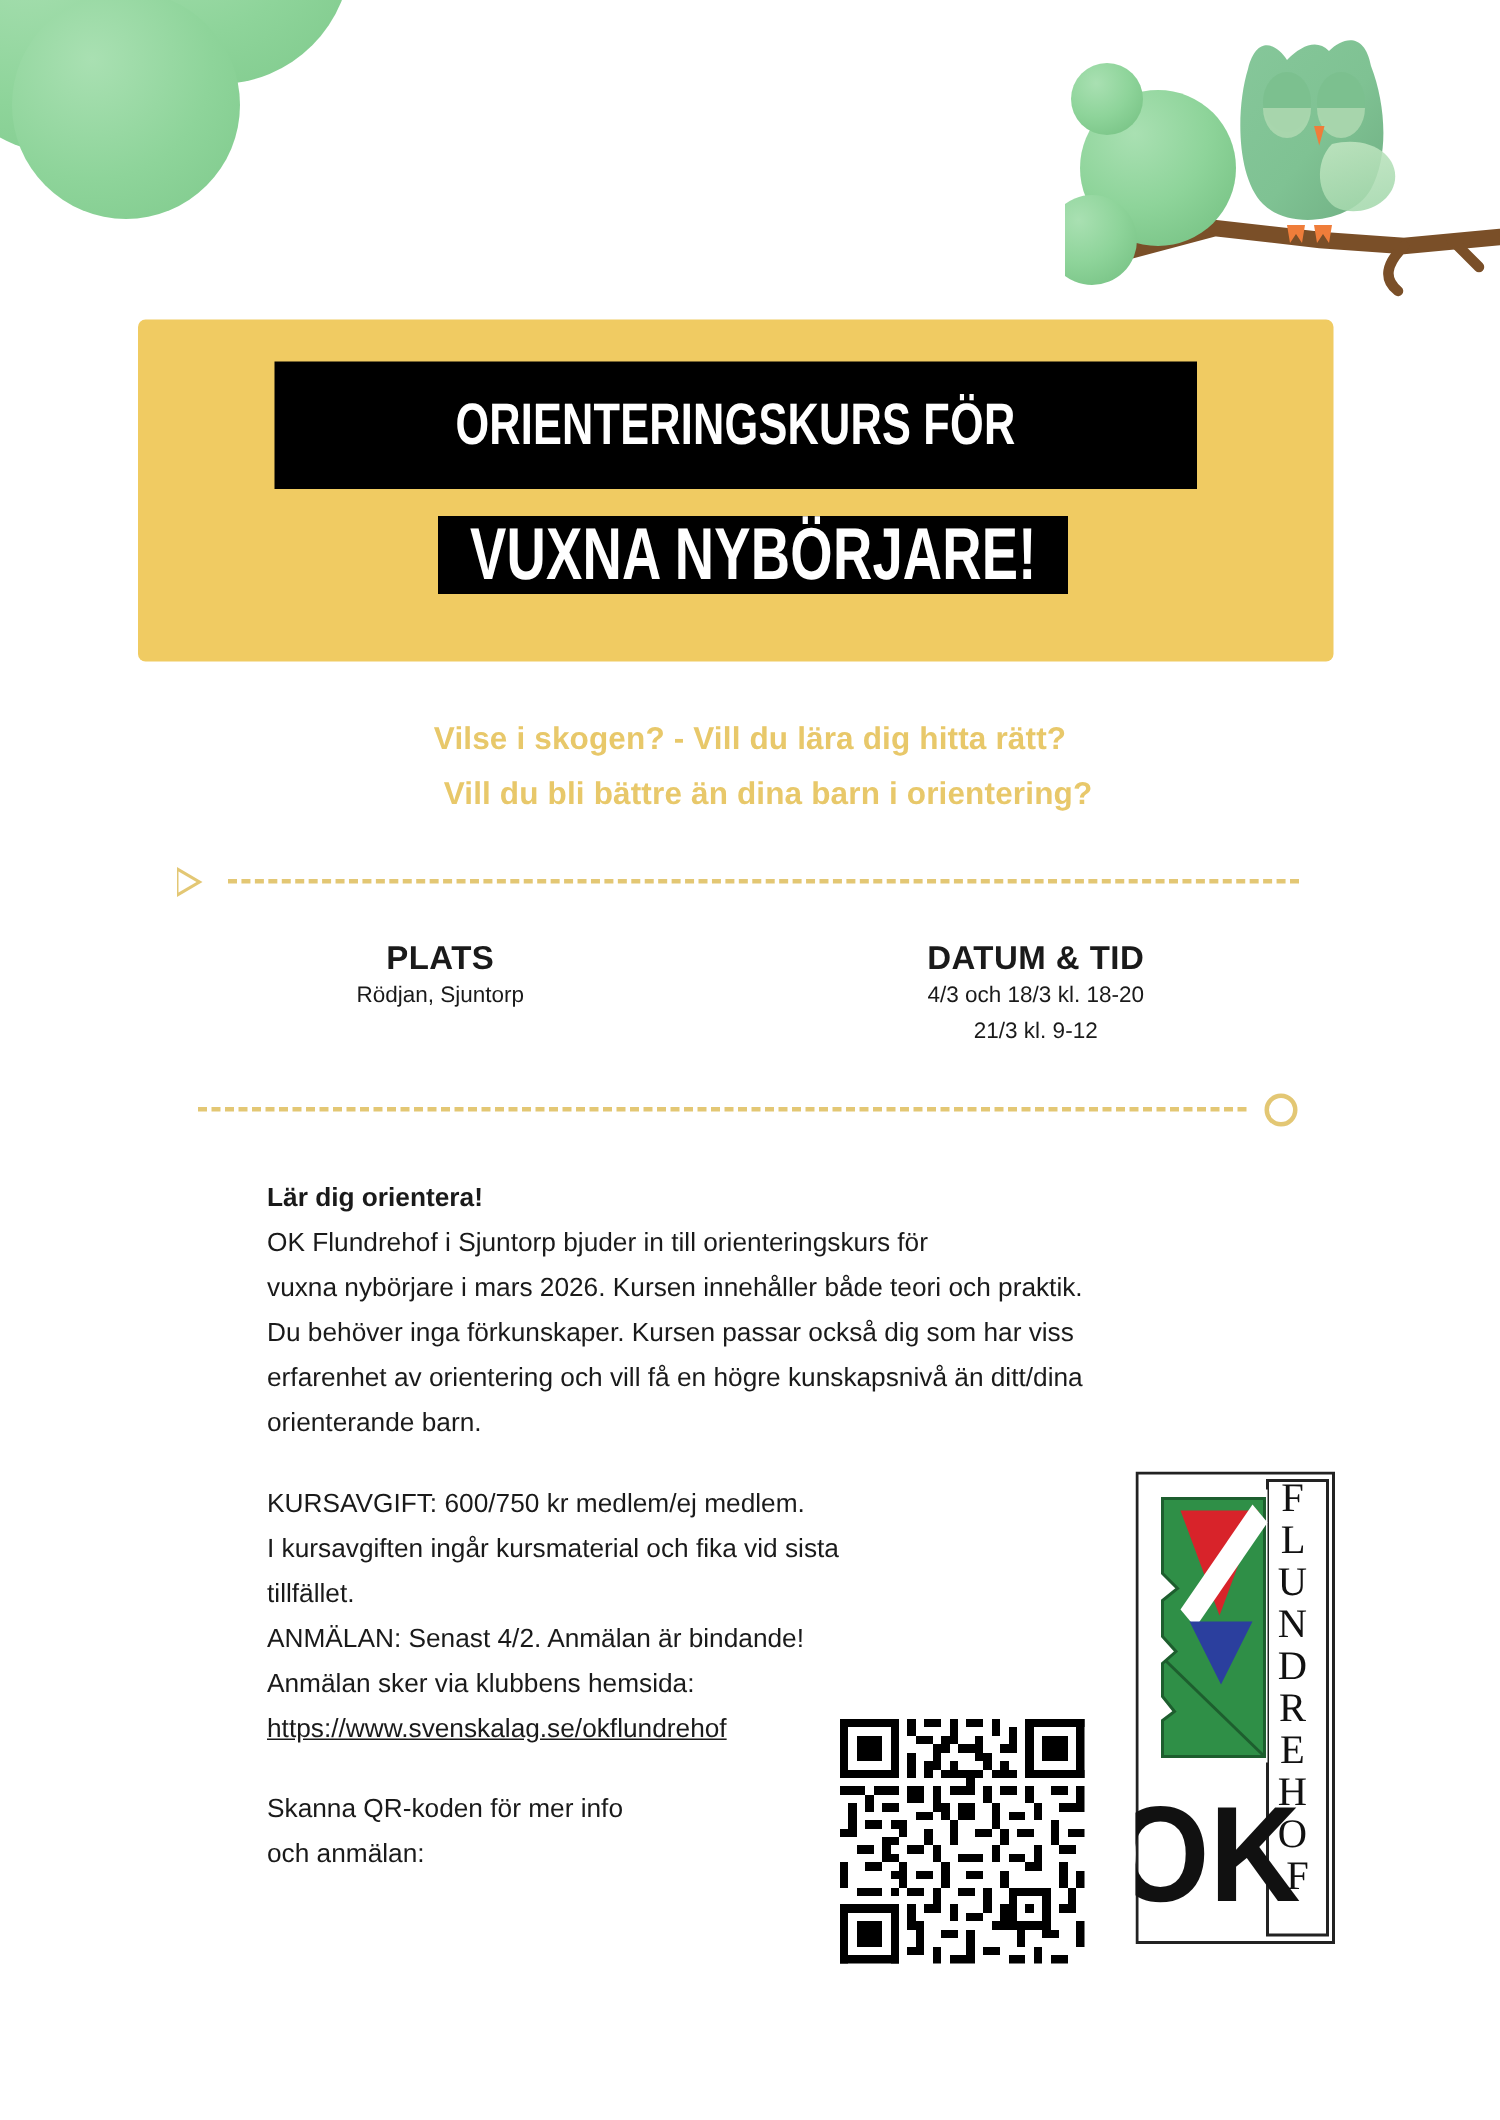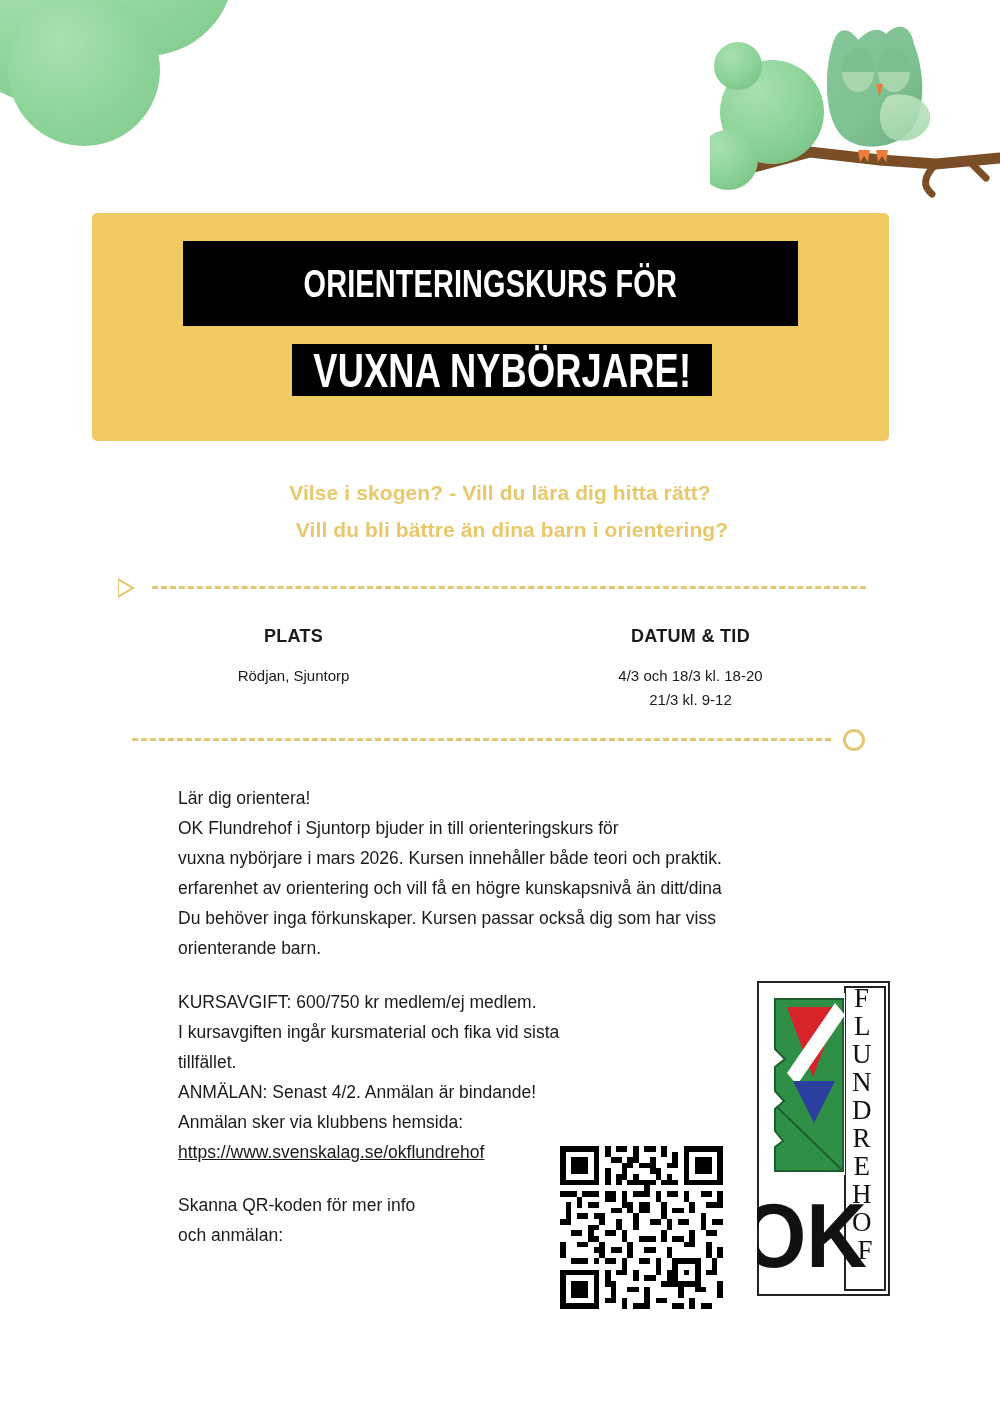--- a/index.html
+++ b/index.html
@@ -152,41 +152,41 @@
     display: flex;
   }
   .info-col {
     flex: 1;
     text-align: center;
   }
   .info-col-plats { padding-right: 30px; }
   .info-col-datum { padding-left: 16px; }
   .info-head {
     font-weight: 700;
-    font-size: 18px;
+    font-size: 22px;
     letter-spacing: 0.3px;
-    margin-bottom: 17px;
+    margin-bottom: 0;
   }
   .info-line {
     font-size: 15px;
     line-height: 1.6;
   }
 
   
   .body-copy {
     position: absolute;
     left: 178px;
     top: 783px;
     width: 560px;
     font-size: 17.5px;
     line-height: 1.72;
   }
   .body-copy p { margin: 0; }
   .body-copy .gap { height: 23px; }
-  .lead { font-weight: 400; }
+  .lead { font-weight: 700; }
   b { font-weight: 400; }
   .weblink {
     text-decoration: underline;
     color: #1a1a1a;
   }
 
   
   .qr {
     position: absolute;
     left: 560px;
@@ -298,22 +298,22 @@
 
   <div class="rule rule-bottom">
     <div class="rule-line"></div>
     <div class="marker-circle"></div>
   </div>
 
   <div class="body-copy">
     <p class="lead">Lär dig orientera!</p>
     <p>OK Flundrehof i Sjuntorp bjuder in till orienteringskurs för</p>
     <p>vuxna nybörjare i mars 2026. Kursen innehåller både teori och praktik.</p>
+    <p>Du behöver inga förkunskaper. Kursen passar också dig som har viss</p>
     <p>erfarenhet av orientering och vill få en högre kunskapsnivå än ditt/dina</p>
-    <p>Du behöver inga förkunskaper. Kursen passar också dig som har viss</p>
     <p>orienterande barn.</p>
 
     <div class="gap"></div>
 
     <p><b>KURSAVGIFT:</b><span> 600/750 kr medlem/ej medlem.</span></p>
     <p>I kursavgiften ingår kursmaterial och fika vid sista</p>
     <p>tillfället.</p>
     <p><b>ANMÄLAN:</b><span> Senast 4/2. Anmälan är bindande!</span></p>
     <p>Anmälan sker via klubbens hemsida:</p>
     <p><a class="weblink" href="#">https://www.svenskalag.se/okflundrehof</a></p>

